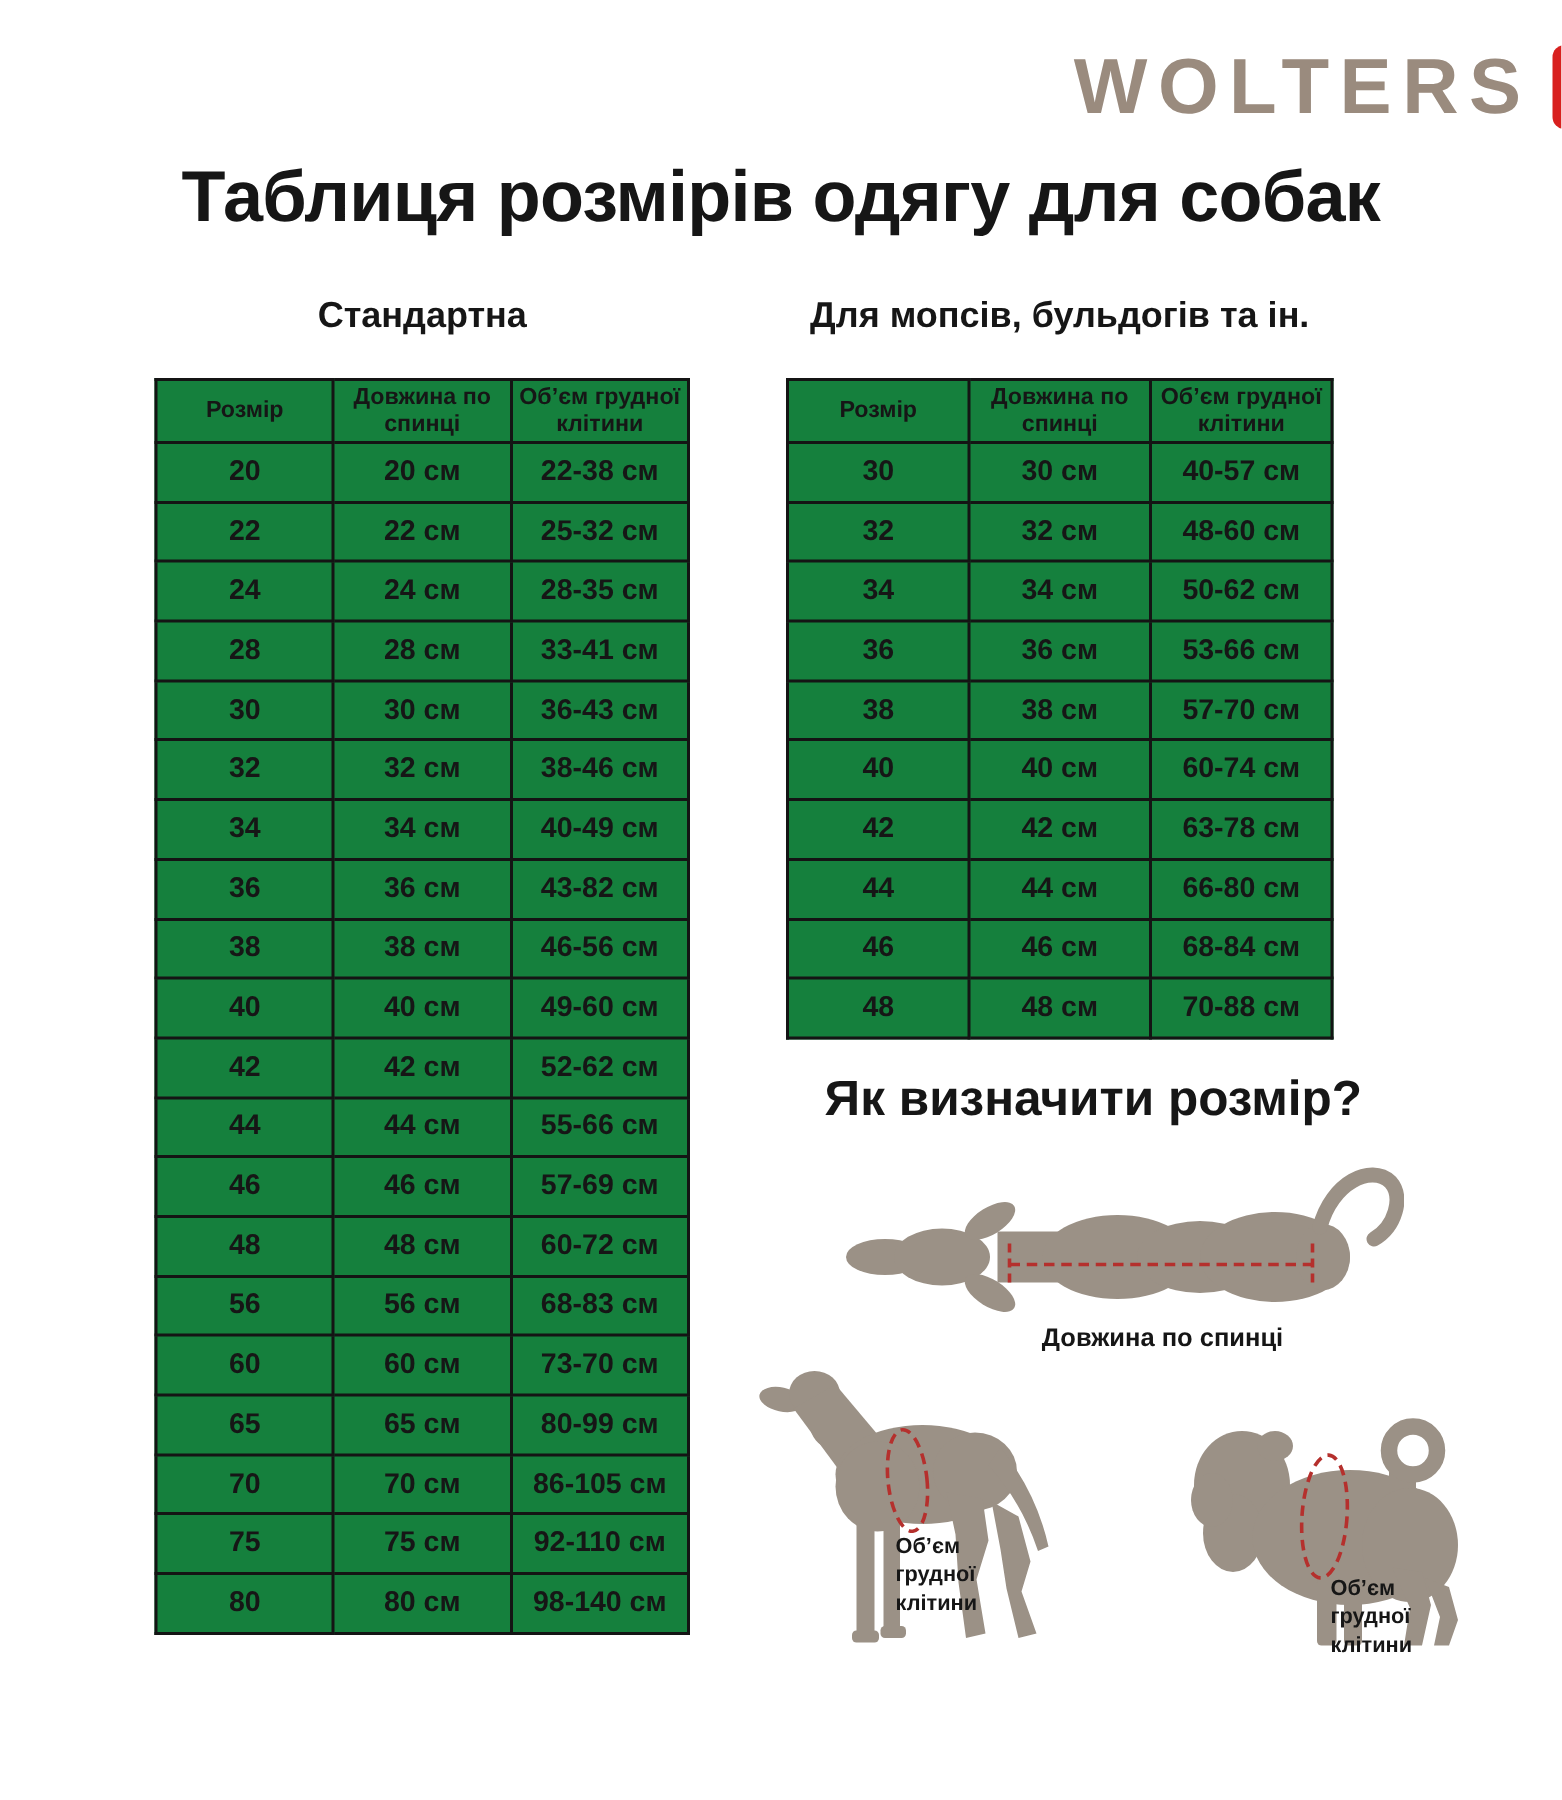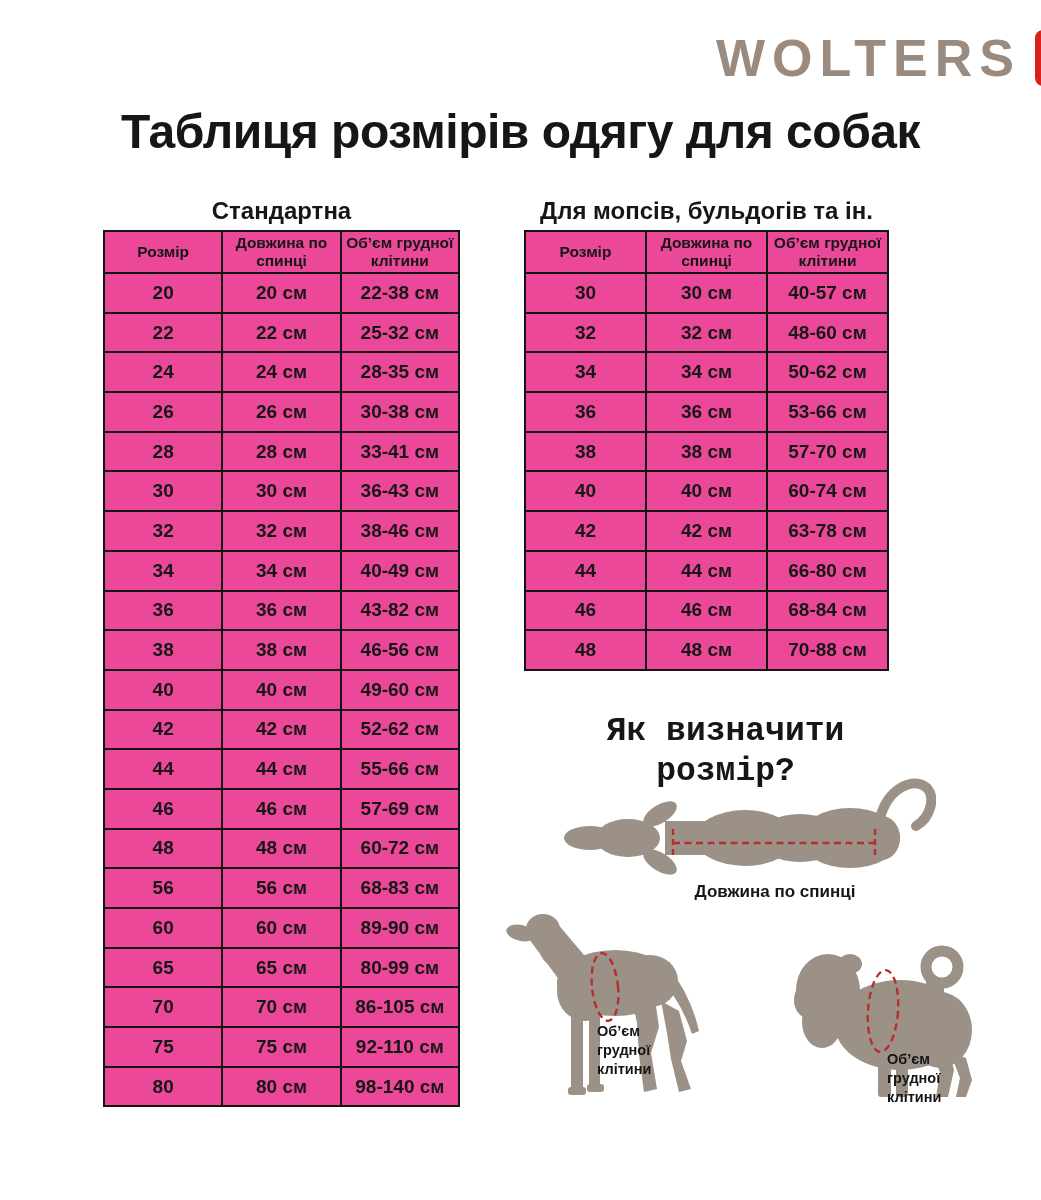--- a/index.html
+++ b/index.html
@@ -22,34 +22,34 @@
   }
   .main-title{
     position:absolute;top:103px;left:0;width:1041px;text-align:center;
     font-size:48px;line-height:1.2;letter-spacing:-0.5px;
   }
   
   .table-block{position:absolute;}
   .table-block.left{left:103px;top:194px;width:357px;}
   .table-block.right{left:524px;top:194px;width:365px;}
   .table-title{
-    text-align:center;font-size:24px;height:34px;line-height:34px;margin:0 0 2px 0;
+    text-align:center;font-size:24px;height:34px;line-height:34px;margin:0 0 24px 0;
   }
   table.size-table{
-    width:100%;border-collapse:collapse;table-layout:fixed;background:#ec4899;
+    width:100%;border-collapse:collapse;table-layout:fixed;background:#15803d;
   }
   table.size-table th,table.size-table td{
     border:2px solid #141414;text-align:center;vertical-align:middle;padding:0 2px;
   }
   table.size-table th{height:40px;font-size:15.5px;line-height:1.18;}
   table.size-table td{height:37.7px;font-size:19px;}
   
   .guide-title{
-    position:absolute;left:543px;top:712px;width:365px;text-align:center;
-    font-size:33px;line-height:1.2;font-family:Liberation Mono, monospace;
+    position:absolute;left:543px;top:712px;width:365px;text-align:right;
+    font-size:33px;line-height:1.2;
   }
   .illustration{position:absolute;}
   .sil{fill:var(--sil);stroke:none;}
   .sil-stroke{fill:none;stroke:var(--sil);stroke-linecap:round;}
   .red-dash{fill:none;stroke:var(--red);stroke-width:2.4;stroke-dasharray:7 4.5;}
   .measure-label{
     position:absolute;color:#161616;font-weight:700;
   }
   .label-back{left:590px;top:882px;width:370px;text-align:center;font-size:17px;}
   .label-chest{font-size:14.5px;line-height:1.3;white-space:pre-line;text-align:left;}
@@ -88,25 +88,20 @@
             <td>22</td>
             <td>22 см</td>
             <td>25-32 см</td>
           </tr>
           <tr>
             <td>24</td>
             <td>24 см</td>
             <td>28-35 см</td>
           </tr>
           <tr>
-            <td>26</td>
-            <td>26 см</td>
-            <td>30-38 см</td>
-          </tr>
-          <tr>
             <td>28</td>
             <td>28 см</td>
             <td>33-41 см</td>
           </tr>
           <tr>
             <td>30</td>
             <td>30 см</td>
             <td>36-43 см</td>
           </tr>
           <tr>
@@ -155,21 +150,21 @@
             <td>60-72 см</td>
           </tr>
           <tr>
             <td>56</td>
             <td>56 см</td>
             <td>68-83 см</td>
           </tr>
           <tr>
             <td>60</td>
             <td>60 см</td>
-            <td>89-90 см</td>
+            <td>73-70 см</td>
           </tr>
           <tr>
             <td>65</td>
             <td>65 см</td>
             <td>80-99 см</td>
           </tr>
           <tr>
             <td>70</td>
             <td>70 см</td>
             <td>86-105 см</td>

